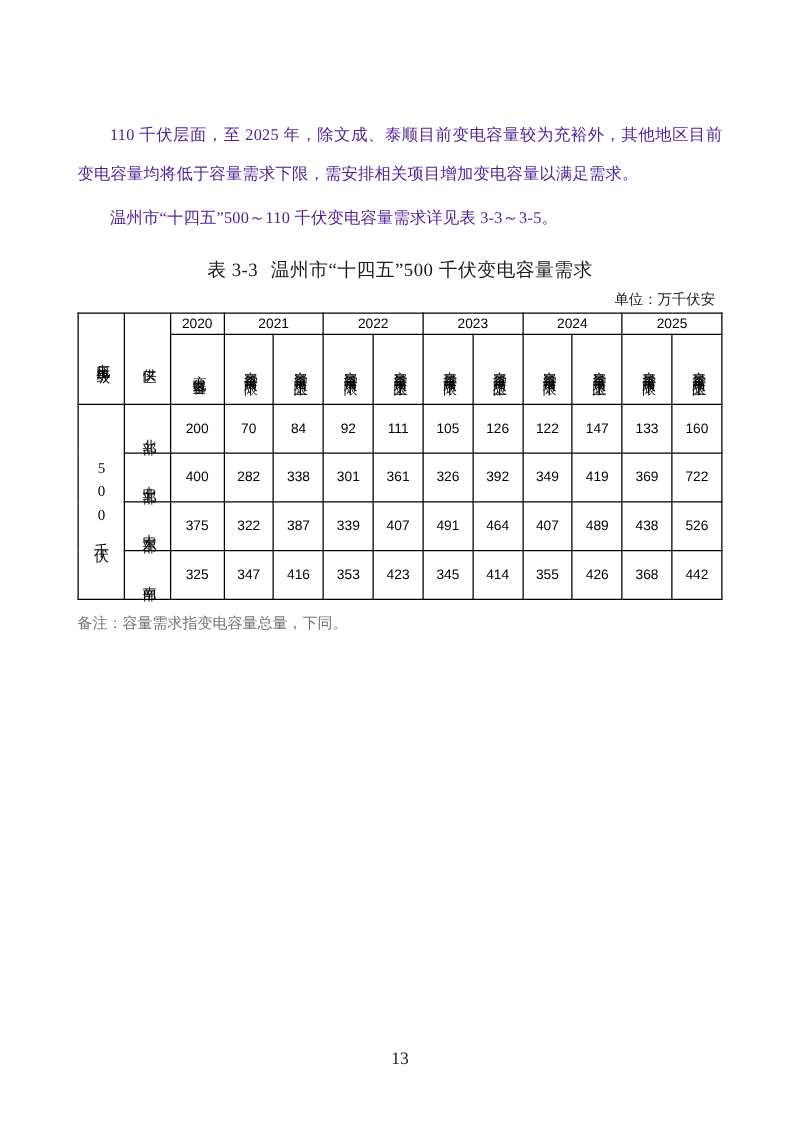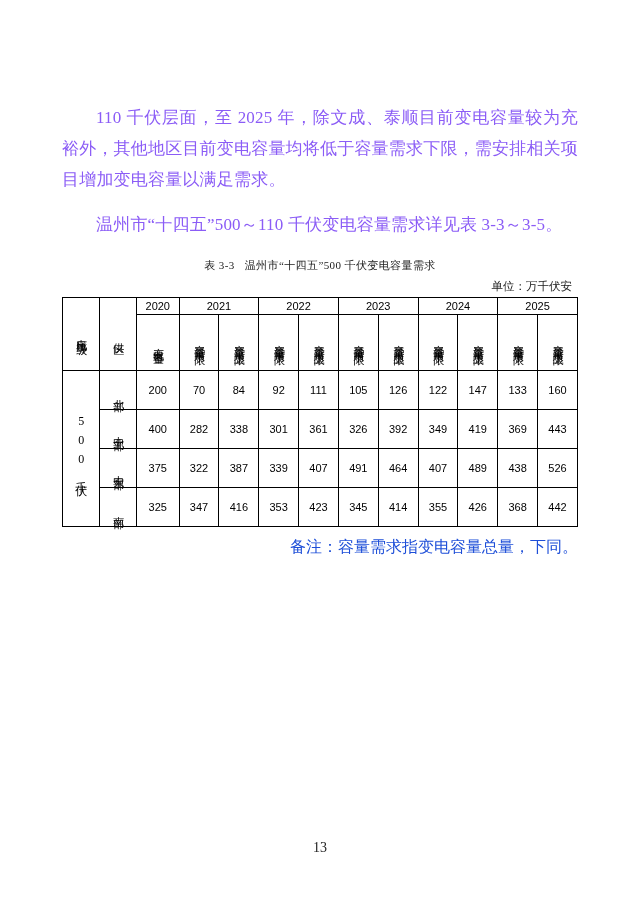--- a/index.html
+++ b/index.html
@@ -18,32 +18,32 @@
     overflow: hidden;
     box-sizing: border-box;
   }
   .content {
     position: absolute;
     left: 62px;
     top: 88px;
     width: 516px;
   }
   p.para {
-    margin: 14px 0 0 0;
-    font-size: 17px;
+    margin: 4px 0 0 0;
+    font-size: 13px;
     line-height: 31px;
     text-align: justify;
     text-indent: 2em;
-    color: #8b5cf6;
+    color: #4c1d95;
     letter-spacing: 0.2px;
   }
   .table-title {
     margin-top: 18px;
     text-align: center;
-    font-size: 11px;
+    font-size: 15px;
     color: #1a1a1a;
     letter-spacing: 0.4px;
   }
   .table-title .tt-num {
     margin-right: 10px;
   }
   .unit-line {
     margin-top: 6px;
     text-align: right;
     font-size: 11.5px;
@@ -110,23 +110,22 @@
     font-size: 11px;
   }
   td.rowhead {
     font-size: 10.5px;
   }
   td.corner {
     height: 72px;
   }
   .note {
     margin-top: 10px;
-    font-size: 16px;
-    color: #1d4ed8;
-    text-align: right;
+    font-size: 12px;
+    color: #737373;
   }
   .folio {
     position: absolute;
     left: 0;
     right: 0;
     top: 840px;
     text-align: center;
     font-size: 14px;
     color: #222;
     font-family: "Liberation Serif", serif;
@@ -242,21 +241,21 @@
           <td class="num">400</td>
           <td class="num">282</td>
           <td class="num">338</td>
           <td class="num">301</td>
           <td class="num">361</td>
           <td class="num">326</td>
           <td class="num">392</td>
           <td class="num">349</td>
           <td class="num">419</td>
           <td class="num">369</td>
-          <td class="num">443</td>
+          <td class="num">722</td>
         </tr>
 
         <tr>
           <td class="rowhead">
             <span class="vert">中东部</span>
           </td>
           <td class="num">375</td>
           <td class="num">322</td>
           <td class="num">387</td>
           <td class="num">339</td>

